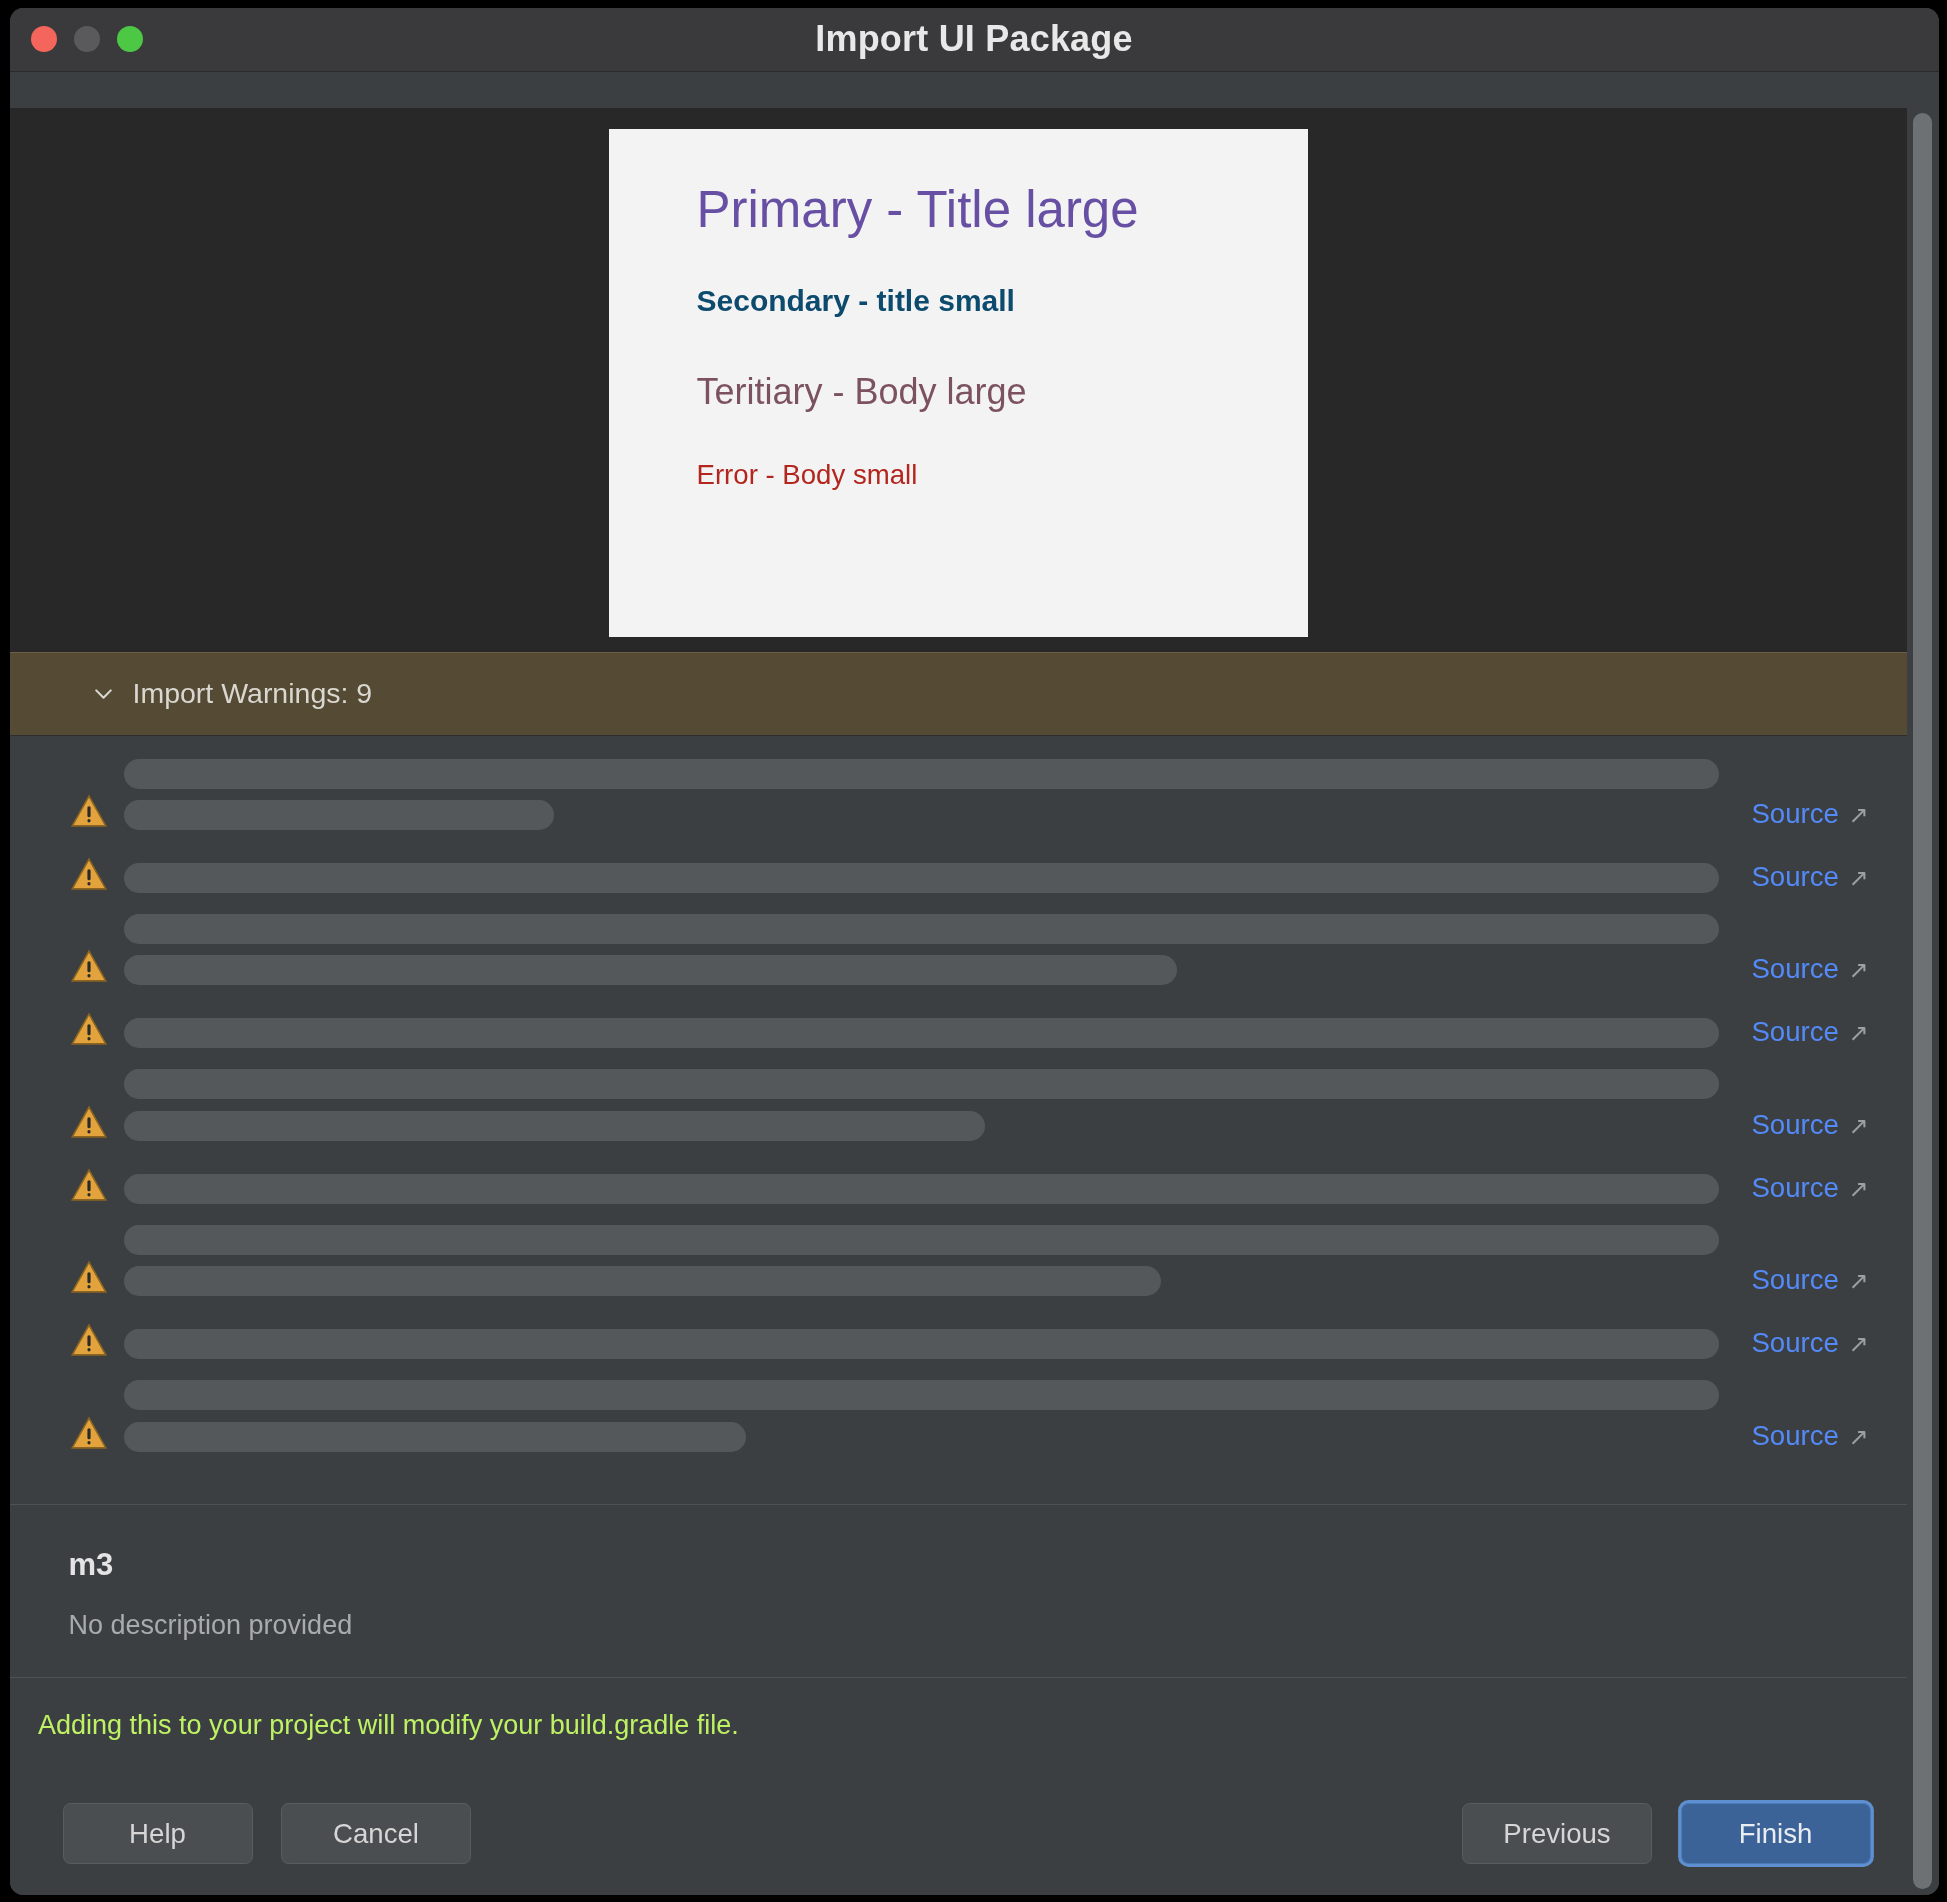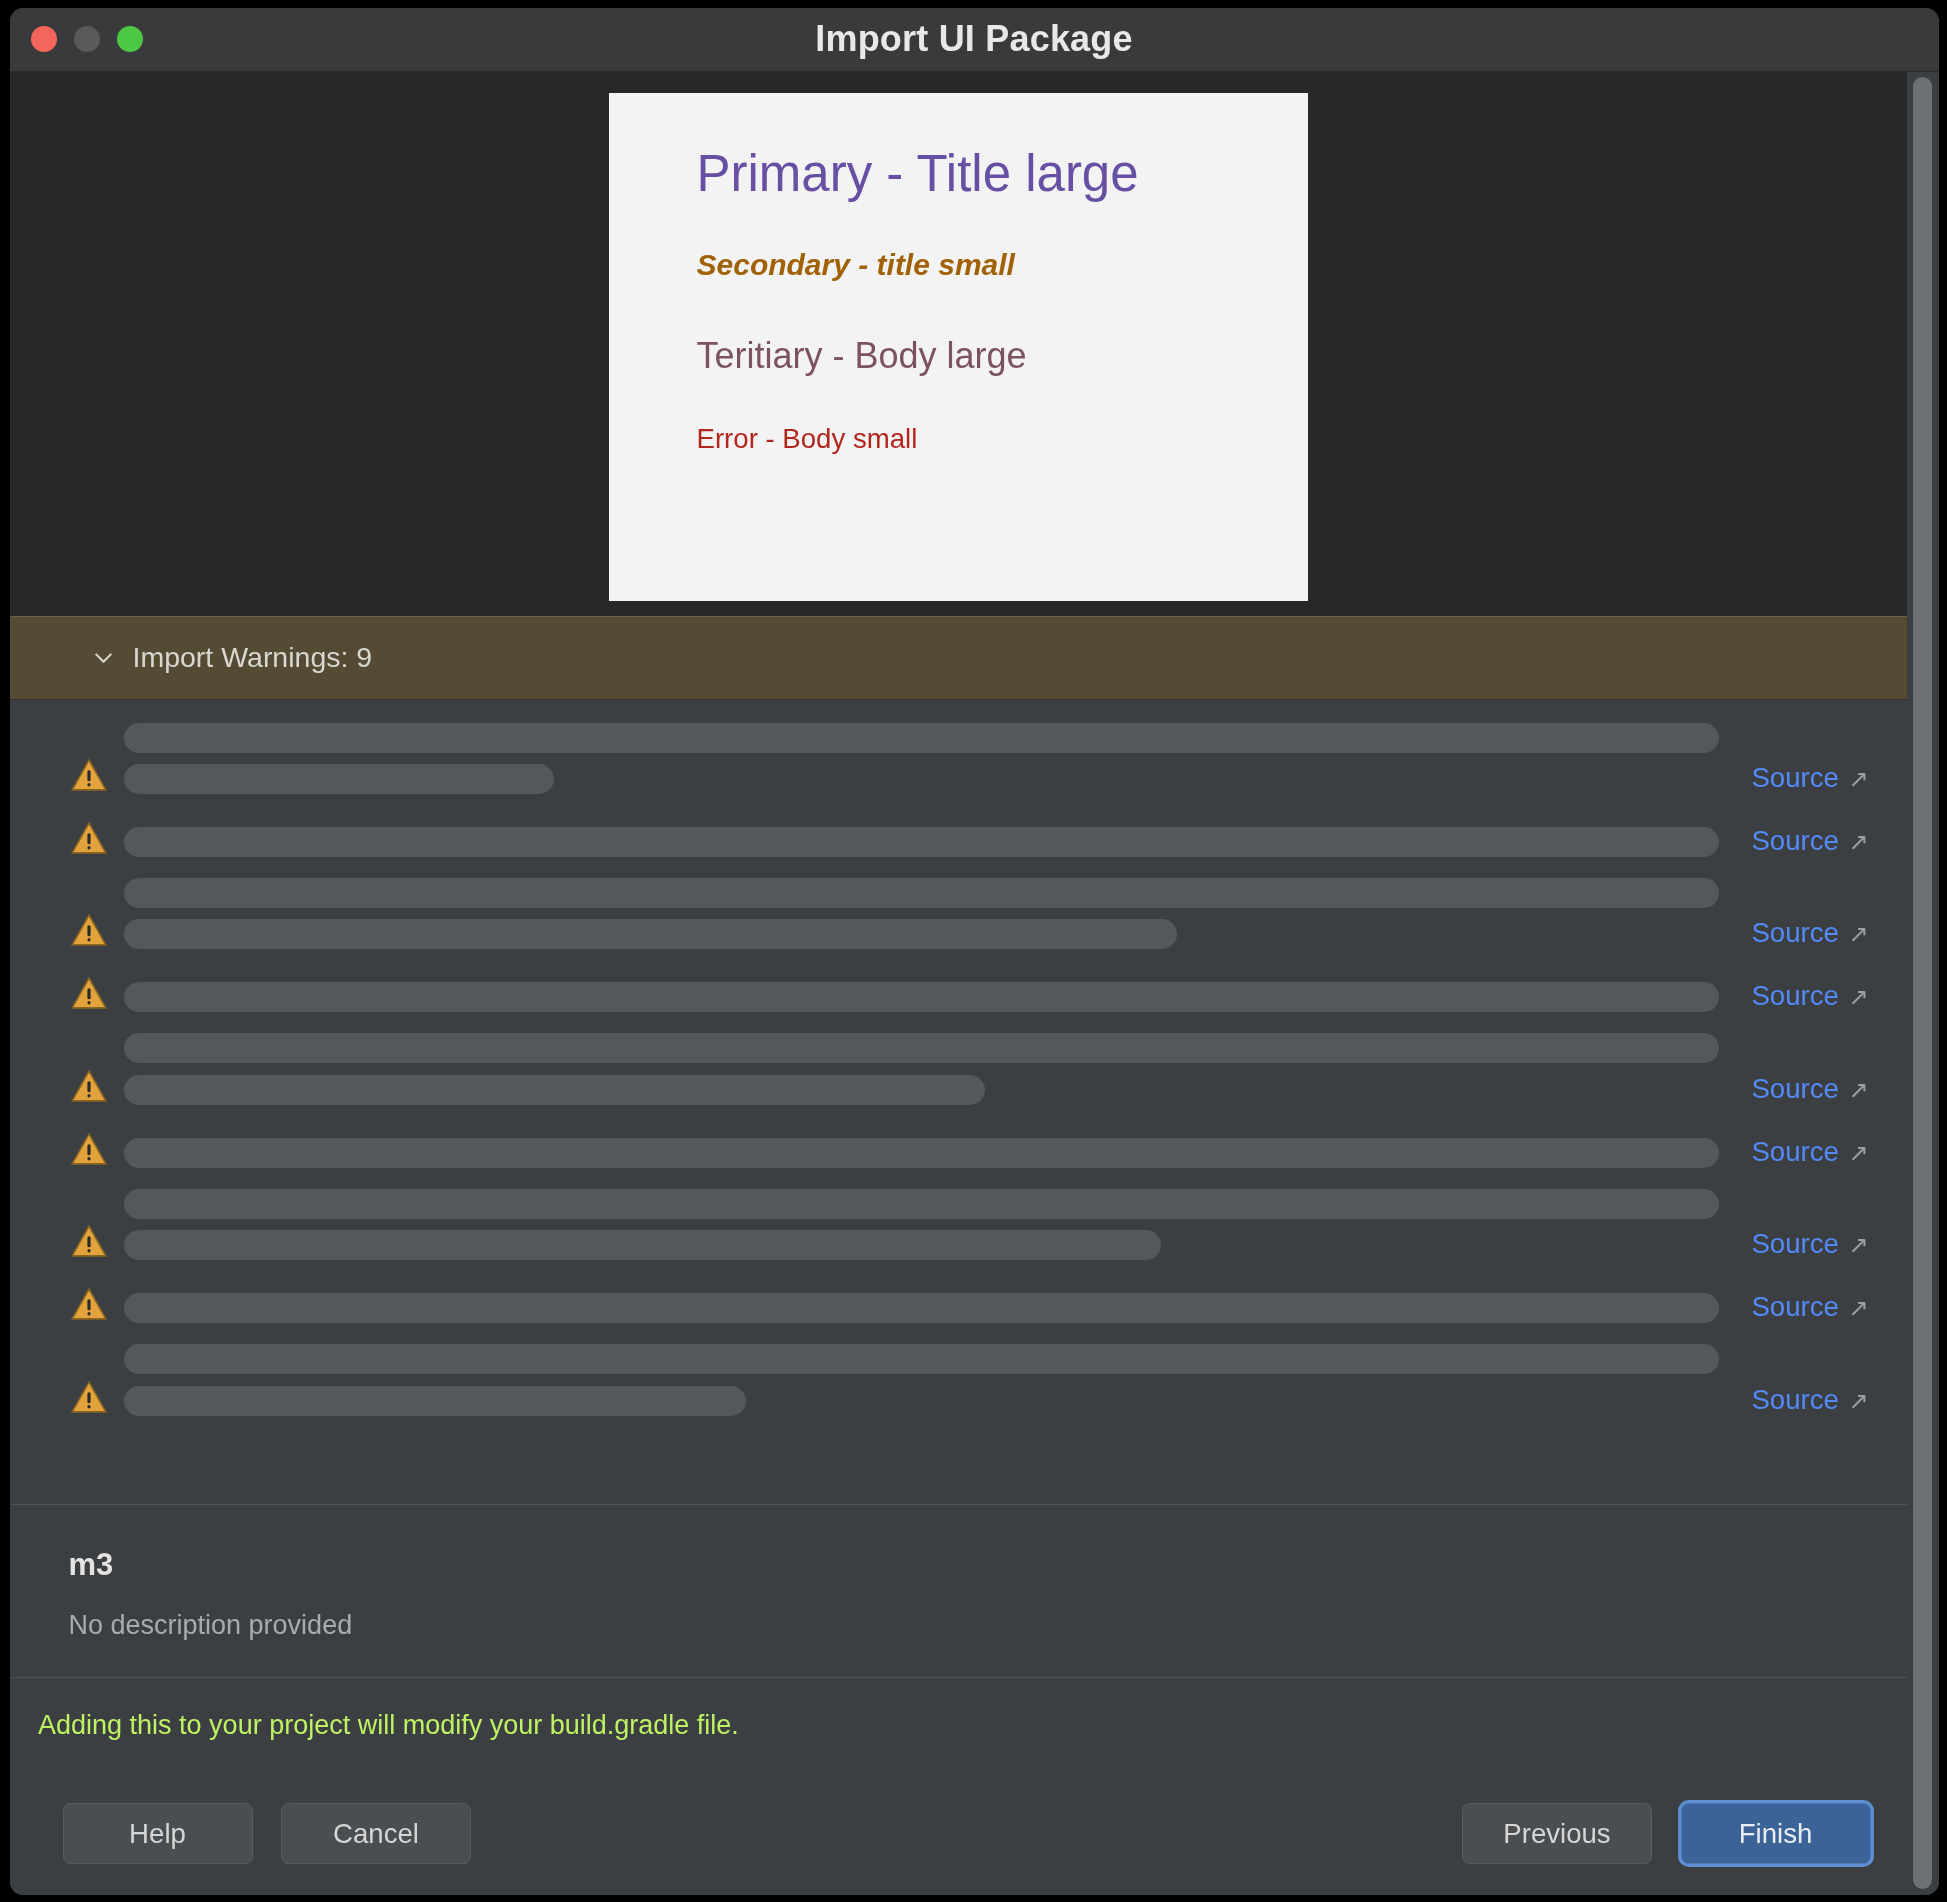--- a/index.html
+++ b/index.html
@@ -67,20 +67,21 @@
     letter-spacing: 0.2px;
     user-select: none;
   }
 
   
   #body-wrap {
     flex: 1 1 auto;
     display: flex;
     flex-direction: row;
     min-height: 0;
+    margin-top: 36px;
   }
   #content-col {
     flex: 1 1 auto;
     display: flex;
     flex-direction: column;
     min-width: 0;
   }
 
   
   #preview-stage {
@@ -313,21 +314,21 @@
     <div id="window-title">Import UI Package</div>
   </div>
 
   <div id="body-wrap">
 
     <div id="content-col">
 
       <div id="preview-stage" style="background: rgb(40, 40, 40);">
         <div id="preview-card" style="background: rgb(244, 243, 244);">
           <p id="pv-primary" style="color: rgb(103, 80, 164);">Primary - Title large</p>
-          <p id="pv-secondary" style="color: #a16207; font-style: italic;">Secondary - title small</p>
+          <p id="pv-secondary" style="color: #0c4a6e;">Secondary - title small</p>
           <p id="pv-tertiary" style="color: rgb(125, 82, 96);">Teritiary - Body large</p>
           <p id="pv-error" style="color: rgb(179, 38, 30);">Error - Body small</p>
         </div>
       </div>
 
       <div id="warn-banner" style="background: rgb(85, 75, 53);">
         <span id="warn-chevron">
           <svg width="25" height="25" viewBox="0 0 24 24" fill="none">
             <path d="M5 9 L12 16 L19 9" stroke="#D9D7CF" stroke-width="2" stroke-linecap="round" stroke-linejoin="round"></path>
           </svg>

